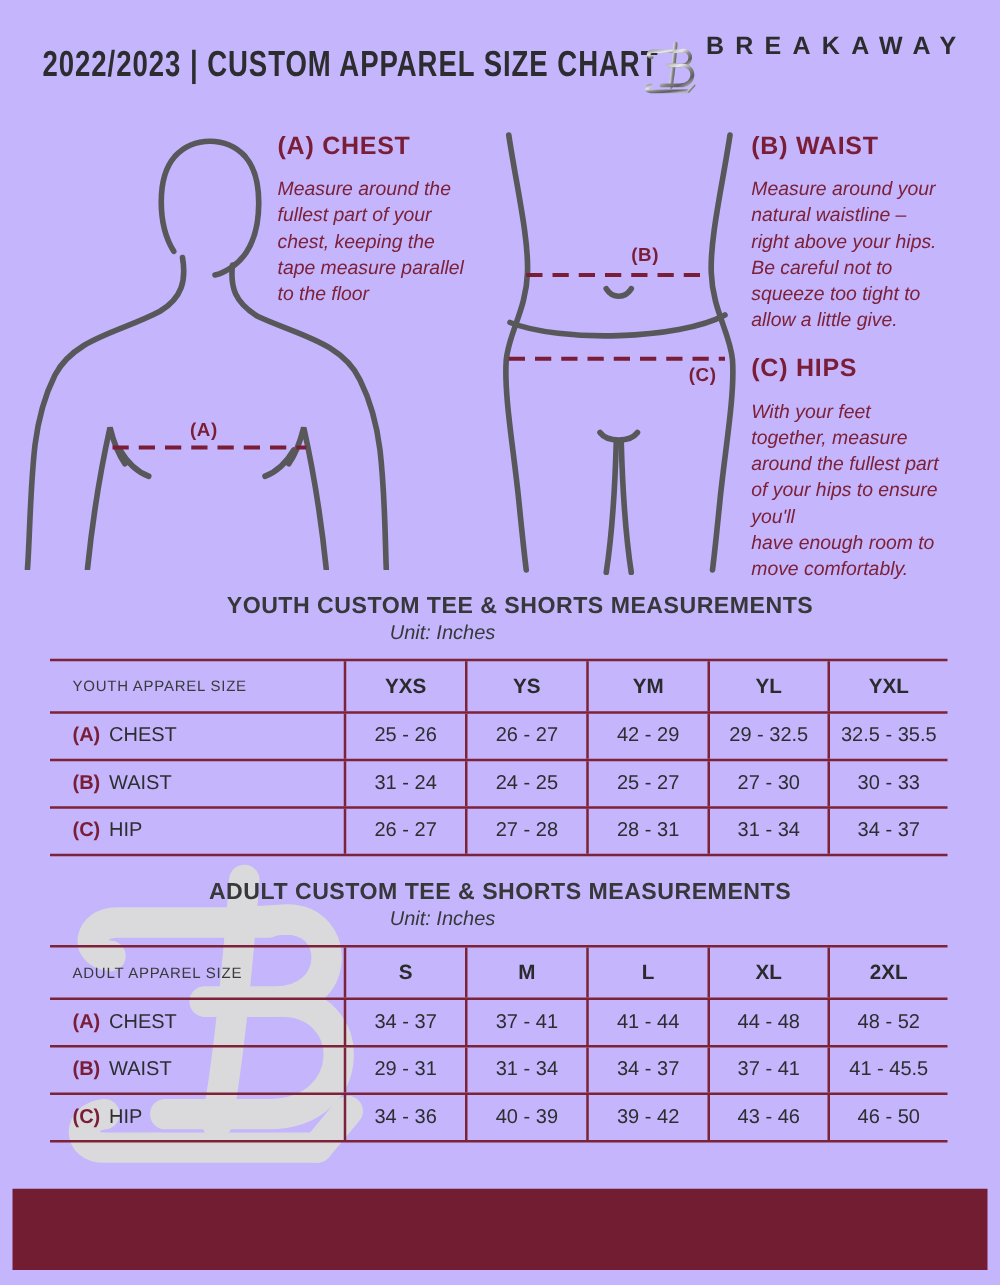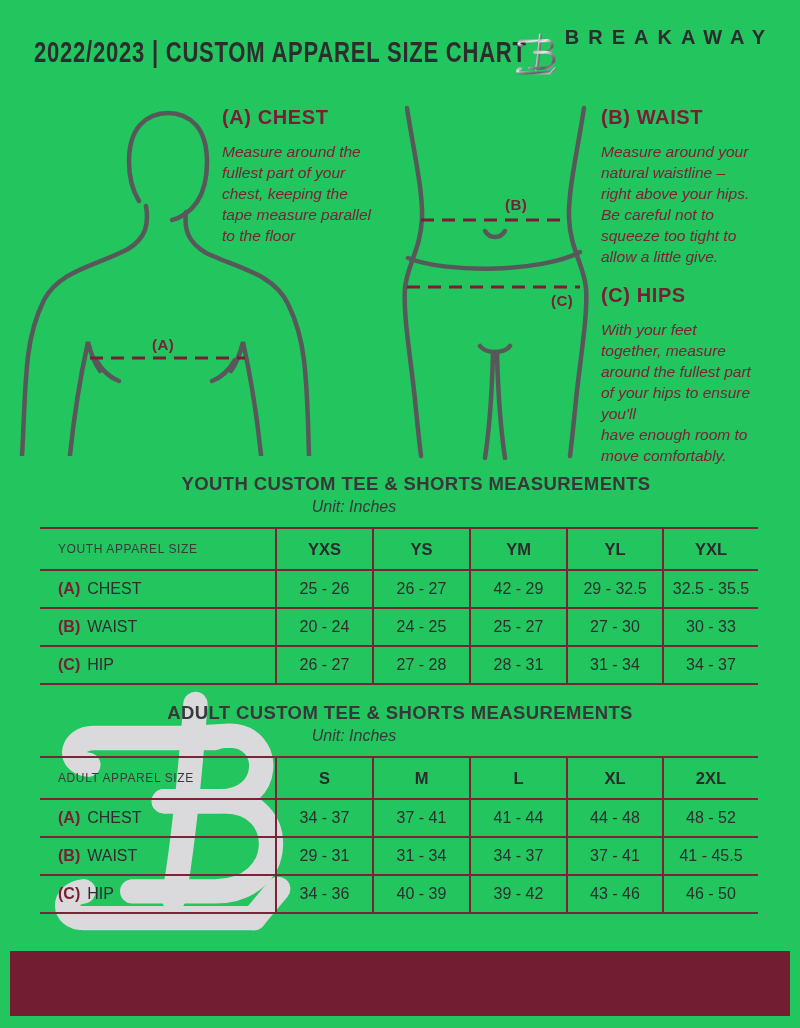--- a/index.html
+++ b/index.html
@@ -1,18 +1,18 @@
 <!DOCTYPE html>
 <html><head>
 <meta charset="utf-8">
 <style>
   html,body{margin:0;padding:0;background:#cfcfd1;}
   .page{
     position:relative; width:800px; height:1028px; margin:0 auto;
-    background:#22c55e; overflow:hidden;
+    background:#c4b5fd; overflow:hidden;
     font-family:"Liberation Sans", sans-serif; color:#323234;
   }
   
   .header-title{
     position:absolute; left:34px; top:36px; white-space:nowrap;
     font-size:29px; font-weight:bold; color:#2d2d2f; letter-spacing:1px;
     transform:scaleX(0.76); transform-origin:left top;
   }
   .brand{ position:absolute; right:26px; top:26px; display:flex; align-items:flex-start; gap:2px; }
   .brand-icon{ width:52px; height:56px; }
@@ -197,21 +197,21 @@
         <div class="t-cell">26 - 27</div>
         <div class="t-cell">42 - 29</div>
         <div class="t-cell">29 - 32.5</div>
         <div class="t-cell">32.5 - 35.5</div>
       </div>
       <div class="t-row">
         <div class="t-cell t-first">
           <span class="pfx">(B)</span>
           <span>WAIST</span>
         </div>
-        <div class="t-cell">20 - 24</div>
+        <div class="t-cell">31 - 24</div>
         <div class="t-cell">24 - 25</div>
         <div class="t-cell">25 - 27</div>
         <div class="t-cell">27 - 30</div>
         <div class="t-cell">30 - 33</div>
       </div>
       <div class="t-row">
         <div class="t-cell t-first">
           <span class="pfx">(C)</span>
           <span>HIP</span>
         </div>

